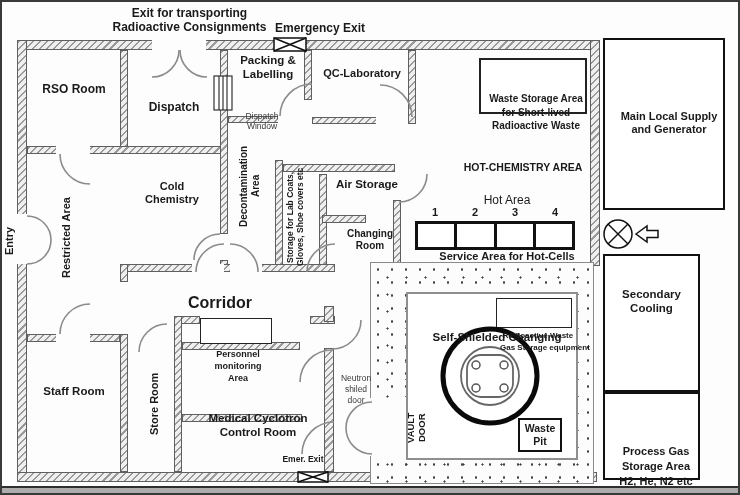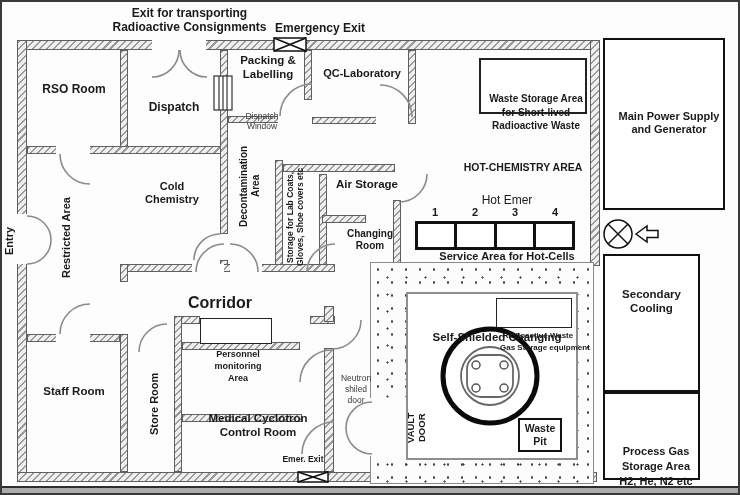--- a/index.html
+++ b/index.html
@@ -189,28 +189,28 @@
   <div class="lbl" style="left:418px;top:329px;width:154px;font-size:11.5px">Self-Shielded Changing</div>
   <div class="lbl left" style="left:498px;top:300px;width:76px;font-size:8px;white-space:pre;line-height:1.5;z-index:6">Radioactive Waste
 Gas Storage equipment</div>
   <div class="lbl" style="left:517px;top:420px;width:42px;font-size:10.5px">Waste
 Pit</div>
 
   <div class="lbl left" style="left:485px;top:62px;width:98px;font-size:10px;line-height:1.35">Waste Storage Area
 for Short-lived
 Radioactive Waste</div>
   <div class="lbl left" style="left:446px;top:131px;width:150px;font-size:10.5px">HOT-CHEMISTRY AREA</div>
-  <div class="lbl norm" style="left:455px;top:191px;width:100px;font-size:12px">Hot Emer</div>
+  <div class="lbl norm" style="left:455px;top:191px;width:100px;font-size:12px">Hot Area</div>
   <div class="lbl" style="left:423px;top:204px;width:20px;font-size:11px">1</div>
   <div class="lbl" style="left:463px;top:204px;width:20px;font-size:11px">2</div>
   <div class="lbl" style="left:503px;top:204px;width:20px;font-size:11px">3</div>
   <div class="lbl" style="left:543px;top:204px;width:20px;font-size:11px">4</div>
   <div class="lbl" style="left:421px;top:248px;width:168px;font-size:11px">Service Area for Hot-Cells</div>
 
-  <div class="lbl left" style="left:613px;top:80px;width:108px;font-size:11px">Main Power Supply
+  <div class="lbl left" style="left:613px;top:80px;width:108px;font-size:11px">Main Local Supply
 and Generator</div>
   <div class="lbl" style="left:603px;top:286px;width:93px;font-size:11.5px">Secondary
 Cooling</div>
   <div class="lbl left" style="left:611px;top:414px;width:86px;font-size:11px;line-height:1.35">Process Gas
 Storage Area
 H2, He, N2 etc</div>
 
   <div id="botband"></div>
 </div>
 

